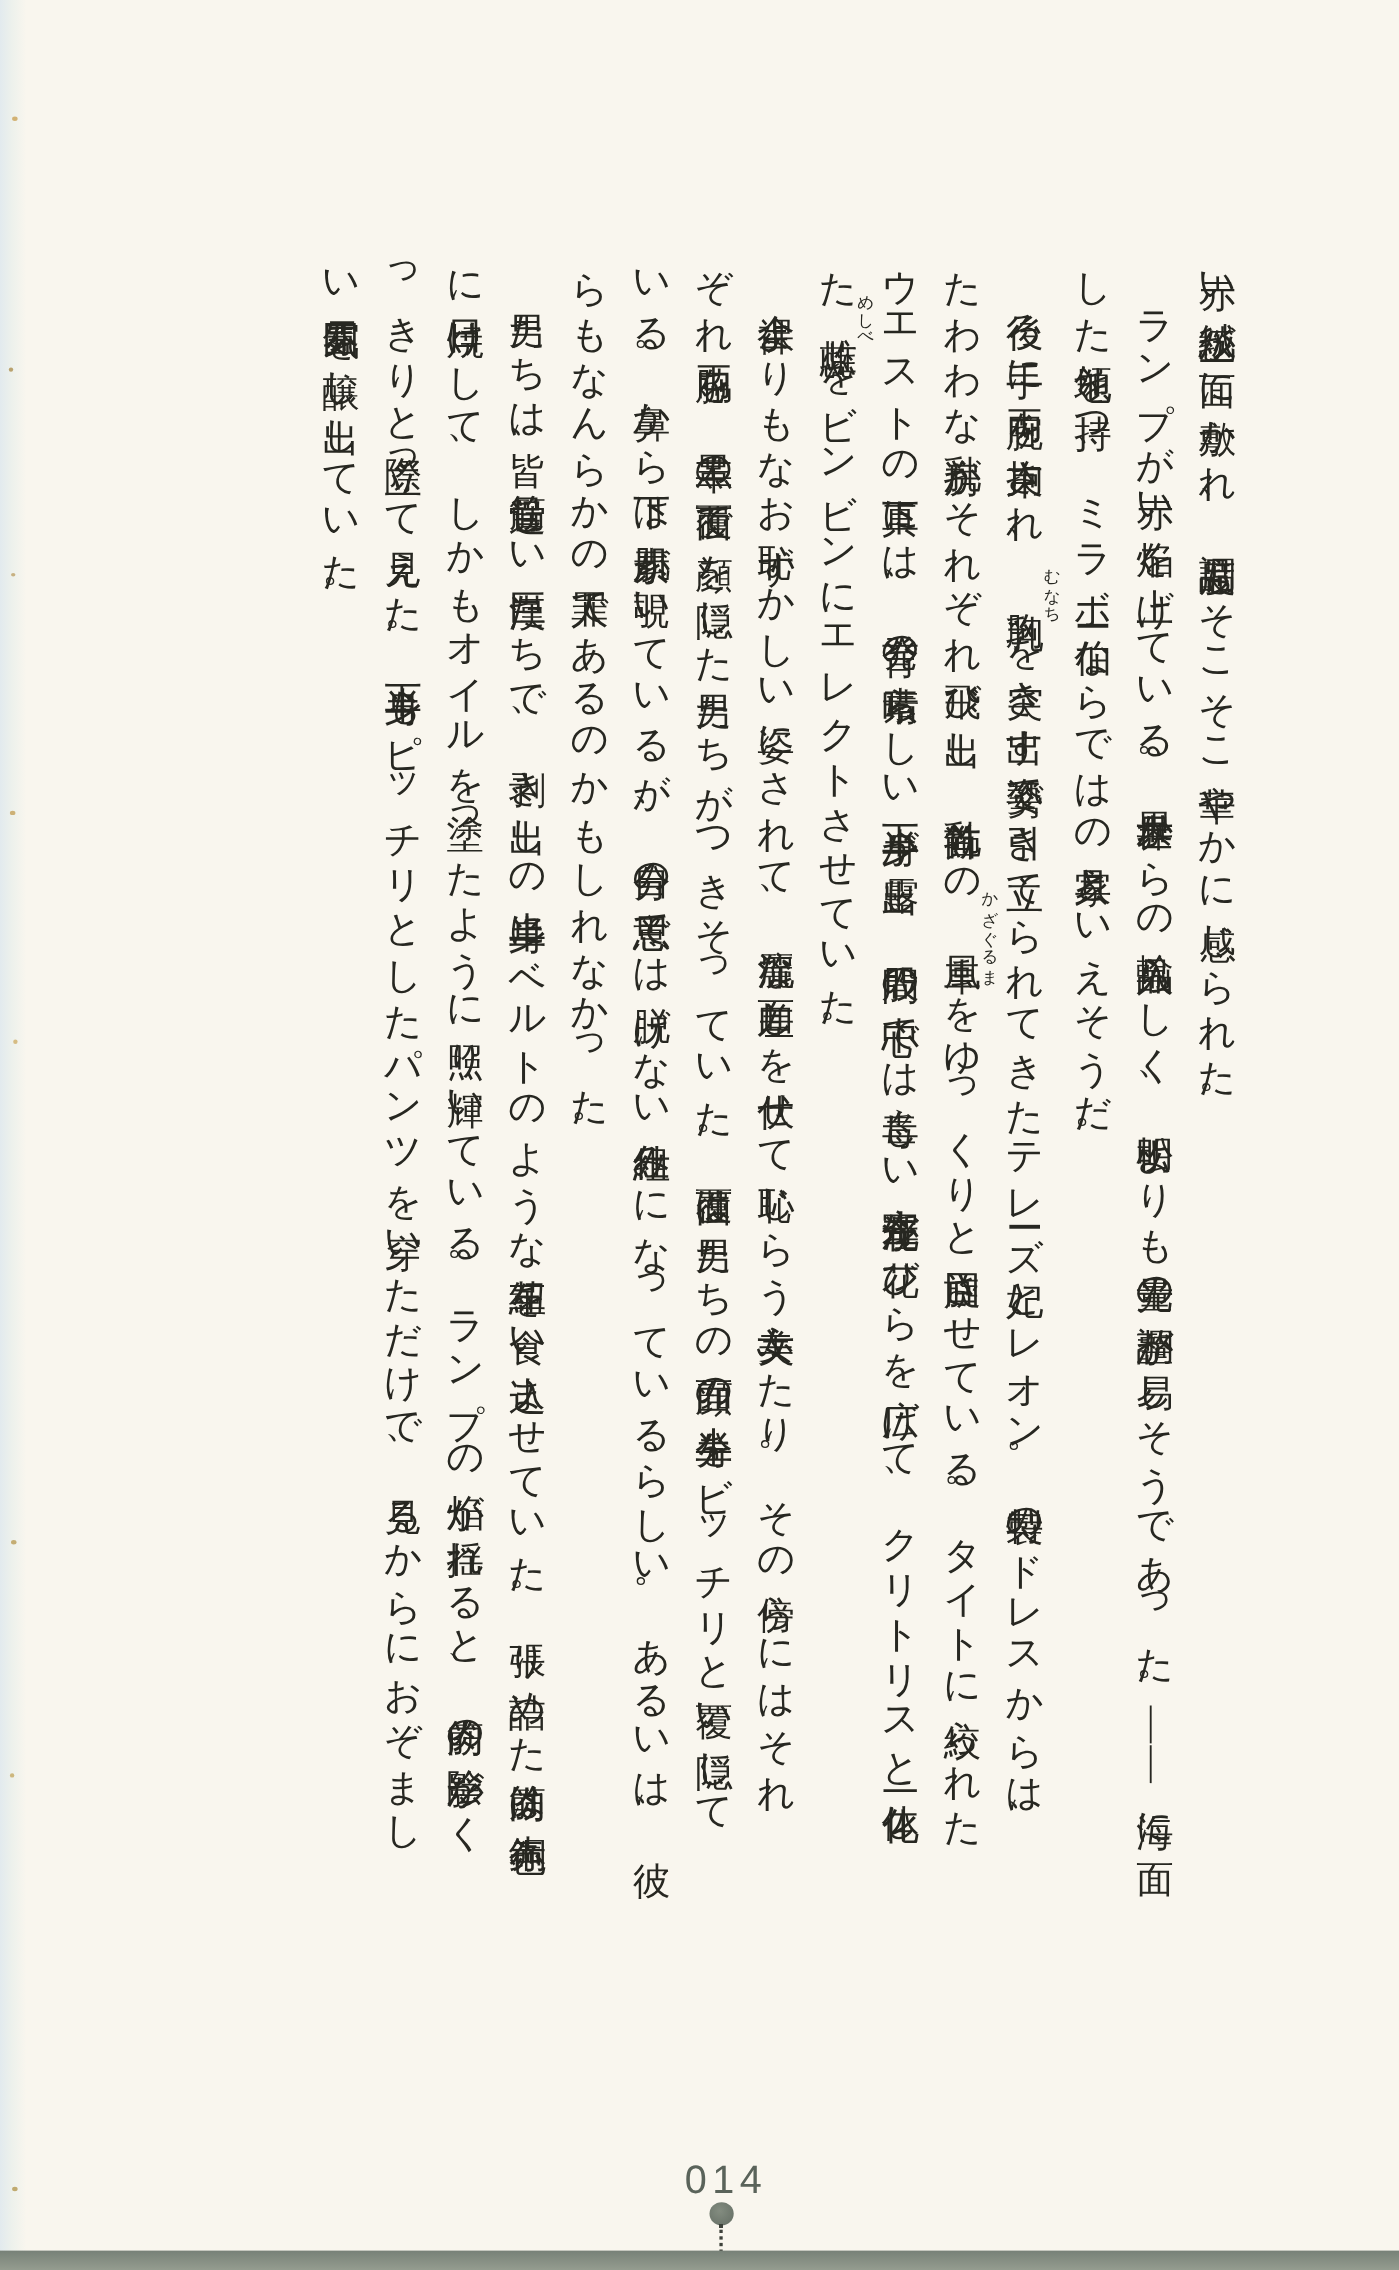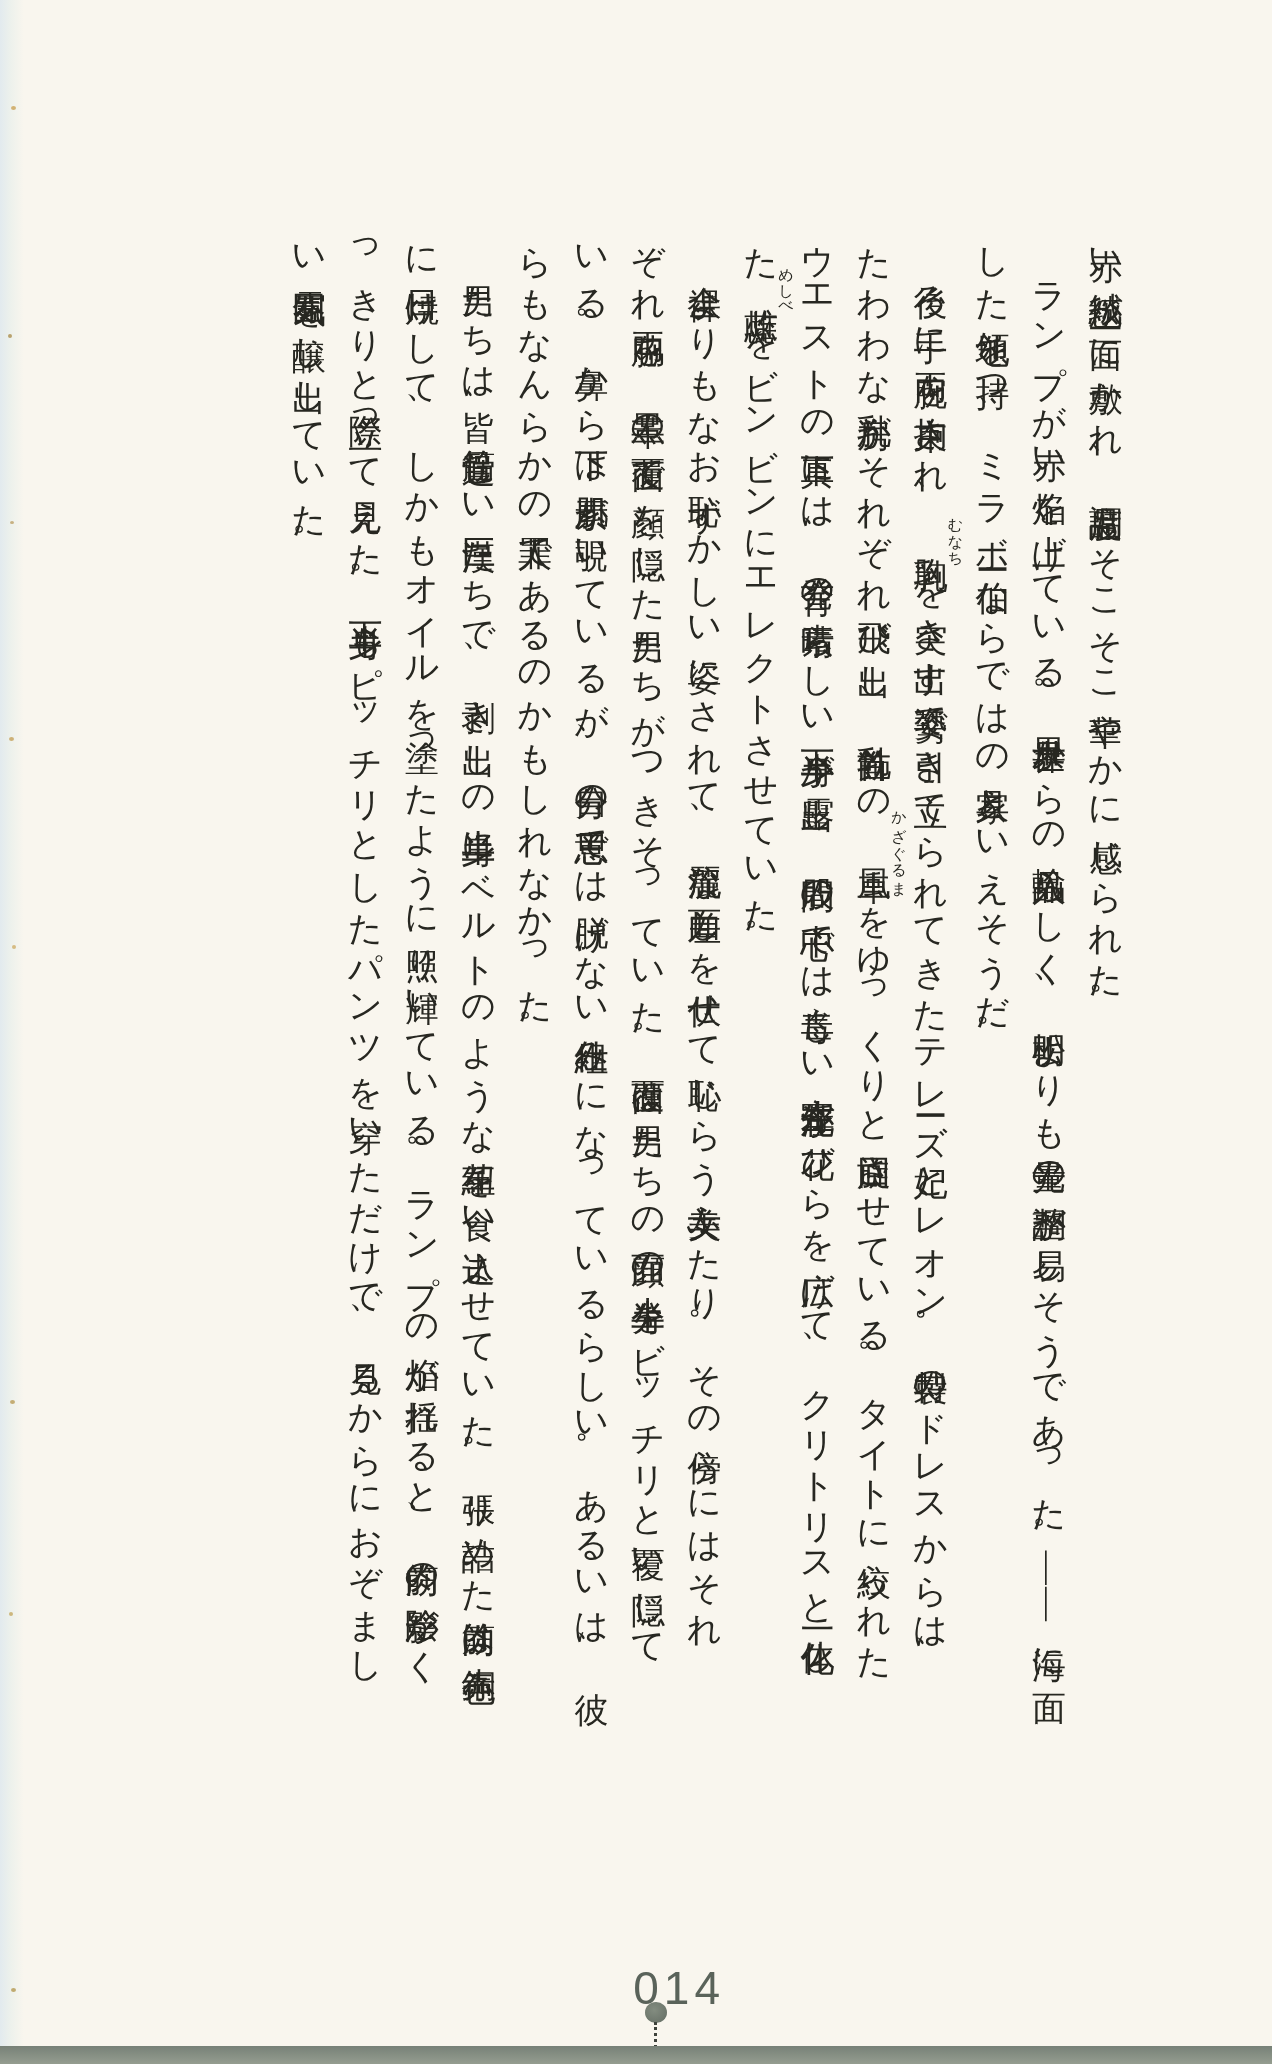--- a/index.html
+++ b/index.html
@@ -24,23 +24,23 @@
     color:#272721; text-align:start;
   }
   .text-block p { margin:0; padding:0; }
   .text-block p.indent { text-indent:36px; }
   ruby { ruby-align:center; }
   rt { font-size:15px; letter-spacing:0.5px; color:#272721; font-weight:normal; }
 
   
   .page-number {
     position:absolute; top:1961px; left:595px; width:130px;
-    text-align:right;
+    text-align:center;
     font-family:"Liberation Sans","DejaVu Sans",sans-serif;
-    font-size:46px; font-weight:400; color:#5a635a; letter-spacing:5px;
+    font-size:36px; font-weight:400; color:#5a635a; letter-spacing:5px;
   }
 
   
   .pin-circle {
     position:absolute; left:645px; top:2002px; width:22px; height:21px;
     border-radius:50%;
     background:radial-gradient(circle at 42% 38%, #737e71, #4f5a50);
     opacity:0.88;
   }
   .pin-line {

